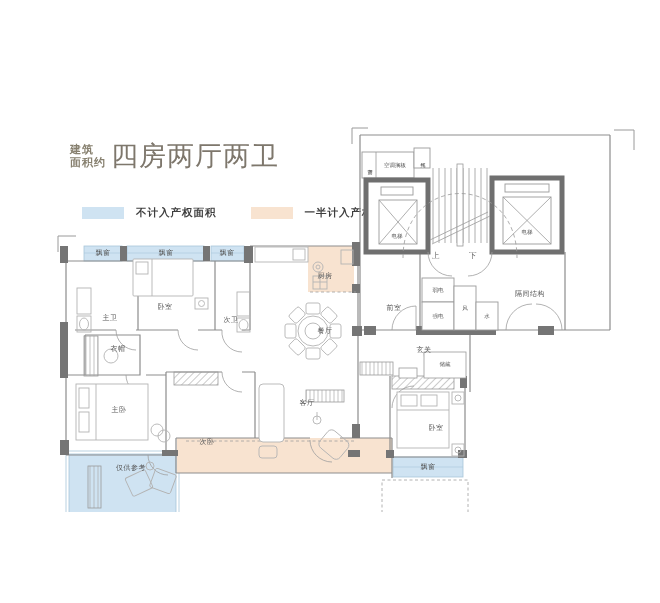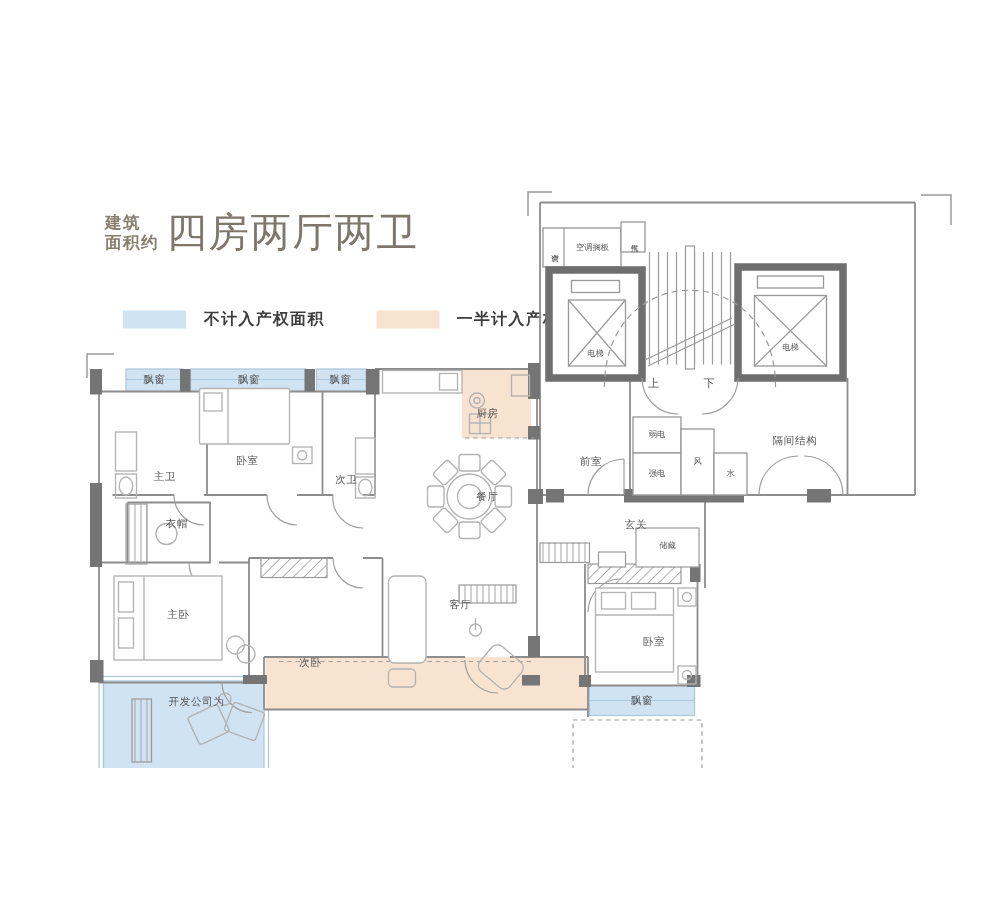--- a/index.html
+++ b/index.html
@@ -288,21 +288,21 @@
   <div class="lbl" style="left:394px;top:308px;">前室</div>
   <div class="lbl small" style="left:438px;top:290px;">弱电</div>
   <div class="lbl small" style="left:438px;top:316px;">强电</div>
   <div class="lbl small" style="left:465px;top:308px;">风</div>
   <div class="lbl small" style="left:487px;top:316px;">水</div>
   <div class="lbl" style="left:530px;top:294px;">隔间结构</div>
   <div class="lbl small" style="left:397px;top:236px;">电梯</div>
   <div class="lbl small" style="left:527px;top:232px;">电梯</div>
   <div class="lbl big" style="left:436px;top:256px;">上</div>
   <div class="lbl big" style="left:473px;top:256px;">下</div>
-  <div class="lbl" style="left:131px;top:468px;">开发公司为</div>
+  <div class="lbl" style="left:131px;top:468px;">仅供参考</div>
   <div class="lbl small" style="left:395px;top:165px;">空调搁板</div>
   <div class="lbl vert" style="left:369px;top:165px;">空调</div>
   <div class="lbl vert" style="left:422px;top:158px;">排气</div>
   <div class="lbl" style="left:436px;top:428px;">卧室</div>
 
   <div class="footer">
     <p>本资料中140户型仅为户型示意，功能布置指示，仅供参考，不作为要约性质和宣传承诺。相关户型图纸系统与单体设定、隔板、墙体、单元不同、隔间结构、面积、管线布置等可能有所不同，具体情况以政府最终批定之法</p>
     <p>律文件及双方签订的商品房买卖合同等合约内容为准。开发公司为：南京瑞辉房地产有限公司。本广告为要约邀请，不作为要约之内容；本广告仅供议定人参考，双方权利、义务以届时签署的《商品房买卖合同》（含</p>
     <p>补充协议）内容为准。相关内容不排除因政府相关规划、规划及开发商更迭等特殊原因而发生变化，敬请注意周边环境、交通、教育、商业及其他配套设施的介绍，旨在提供相关信息，不意味着本公司对此作出了承诺。</p>
 

